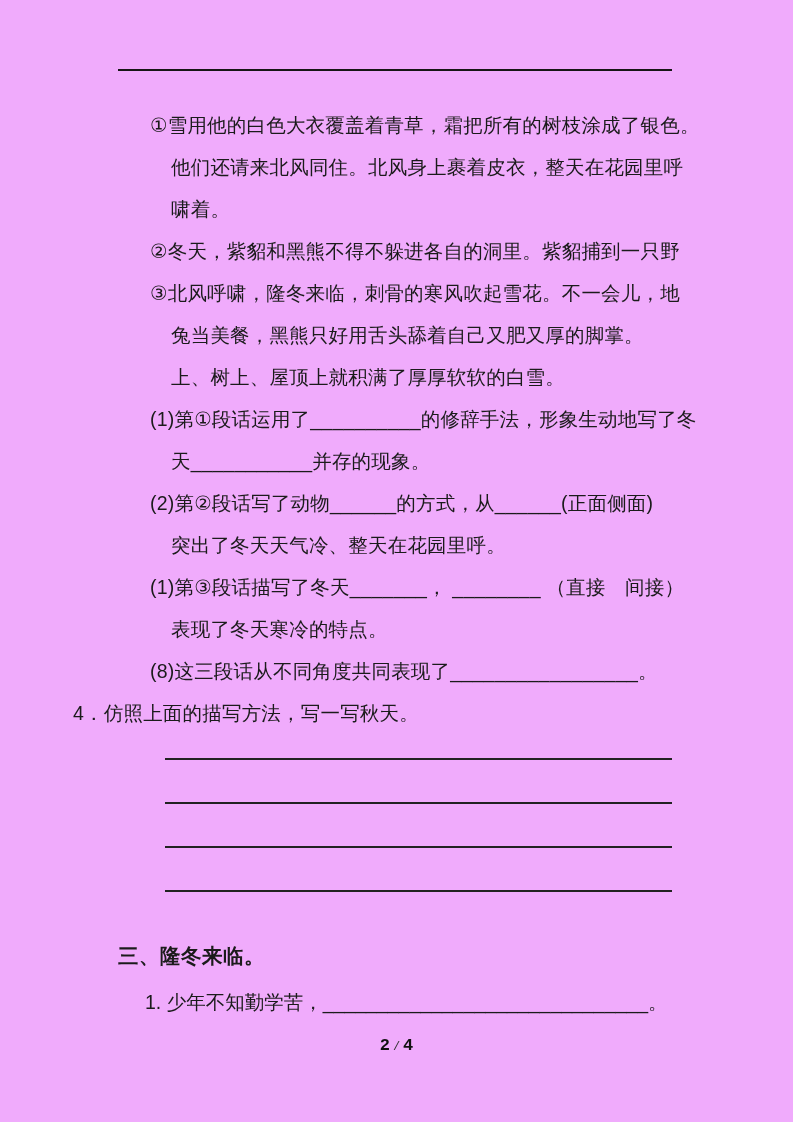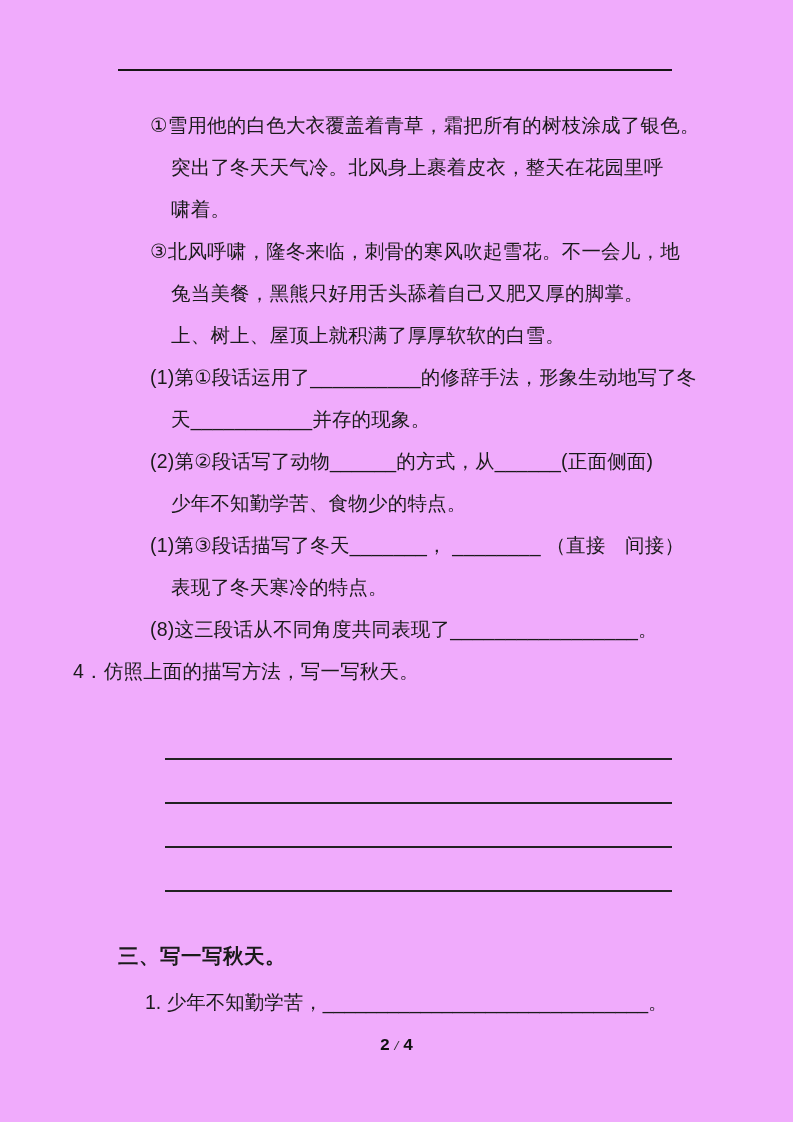--- a/index.html
+++ b/index.html
@@ -49,43 +49,44 @@
 </style>
 </head>
 <body>
 
 <div class="page">
 
   <div class="top-rule"></div>
 
   <div class="body">
     <div class="line ind-a">①雪用他的白色大衣覆盖着青草，霜把所有的树枝涂成了银色。</div>
-    <div class="line ind-b">突出了冬天天气冷。北风身上裹着皮衣，整天在花园里呼</div>
+    <div class="line ind-b">他们还请来北风同住。北风身上裹着皮衣，整天在花园里呼</div>
     <div class="line ind-b">啸着。</div>
+    <div class="line ind-a">②冬天，紫貂和黑熊不得不躲进各自的洞里。紫貂捕到一只野</div>
     <div class="line ind-a">③北风呼啸，隆冬来临，刺骨的寒风吹起雪花。不一会儿，地</div>
     <div class="line ind-b">兔当美餐，黑熊只好用舌头舔着自己又肥又厚的脚掌。</div>
     <div class="line ind-b">上、树上、屋顶上就积满了厚厚软软的白雪。</div>
     <div class="line ind-a">(1)第①段话运用了__________的修辞手法，形象生动地写了冬</div>
     <div class="line ind-b">天___________并存的现象。</div>
     <div class="line ind-a">(2)第②段话写了动物______的方式，从______(正面侧面)</div>
-    <div class="line ind-b">少年不知勤学苦、食物少的特点。</div>
+    <div class="line ind-b">突出了冬天天气冷、整天在花园里呼。</div>
     <div class="line ind-a">(1)第③段话描写了冬天_______， ________ （直接　间接）</div>
     <div class="line ind-b">表现了冬天寒冷的特点。</div>
     <div class="line ind-a">(8)这三段话从不同角度共同表现了_________________。</div>
     <div class="line ind-q">4．仿照上面的描写方法，写一写秋天。</div>
   </div>
 
   <div class="answers">
     <div class="answer-line"></div>
     <div class="answer-line"></div>
     <div class="answer-line"></div>
     <div class="answer-line"></div>
   </div>
 
-  <div class="sec3-heading">三、写一写秋天。</div>
+  <div class="sec3-heading">三、隆冬来临。</div>
 
   <div class="sec3-item">1. 少年不知勤学苦，______________________________。</div>
 
   <div class="footer">
     <span>2</span><span class="sep">/</span><span>4</span>
   </div>
 
 </div>
 
 </body></html>

